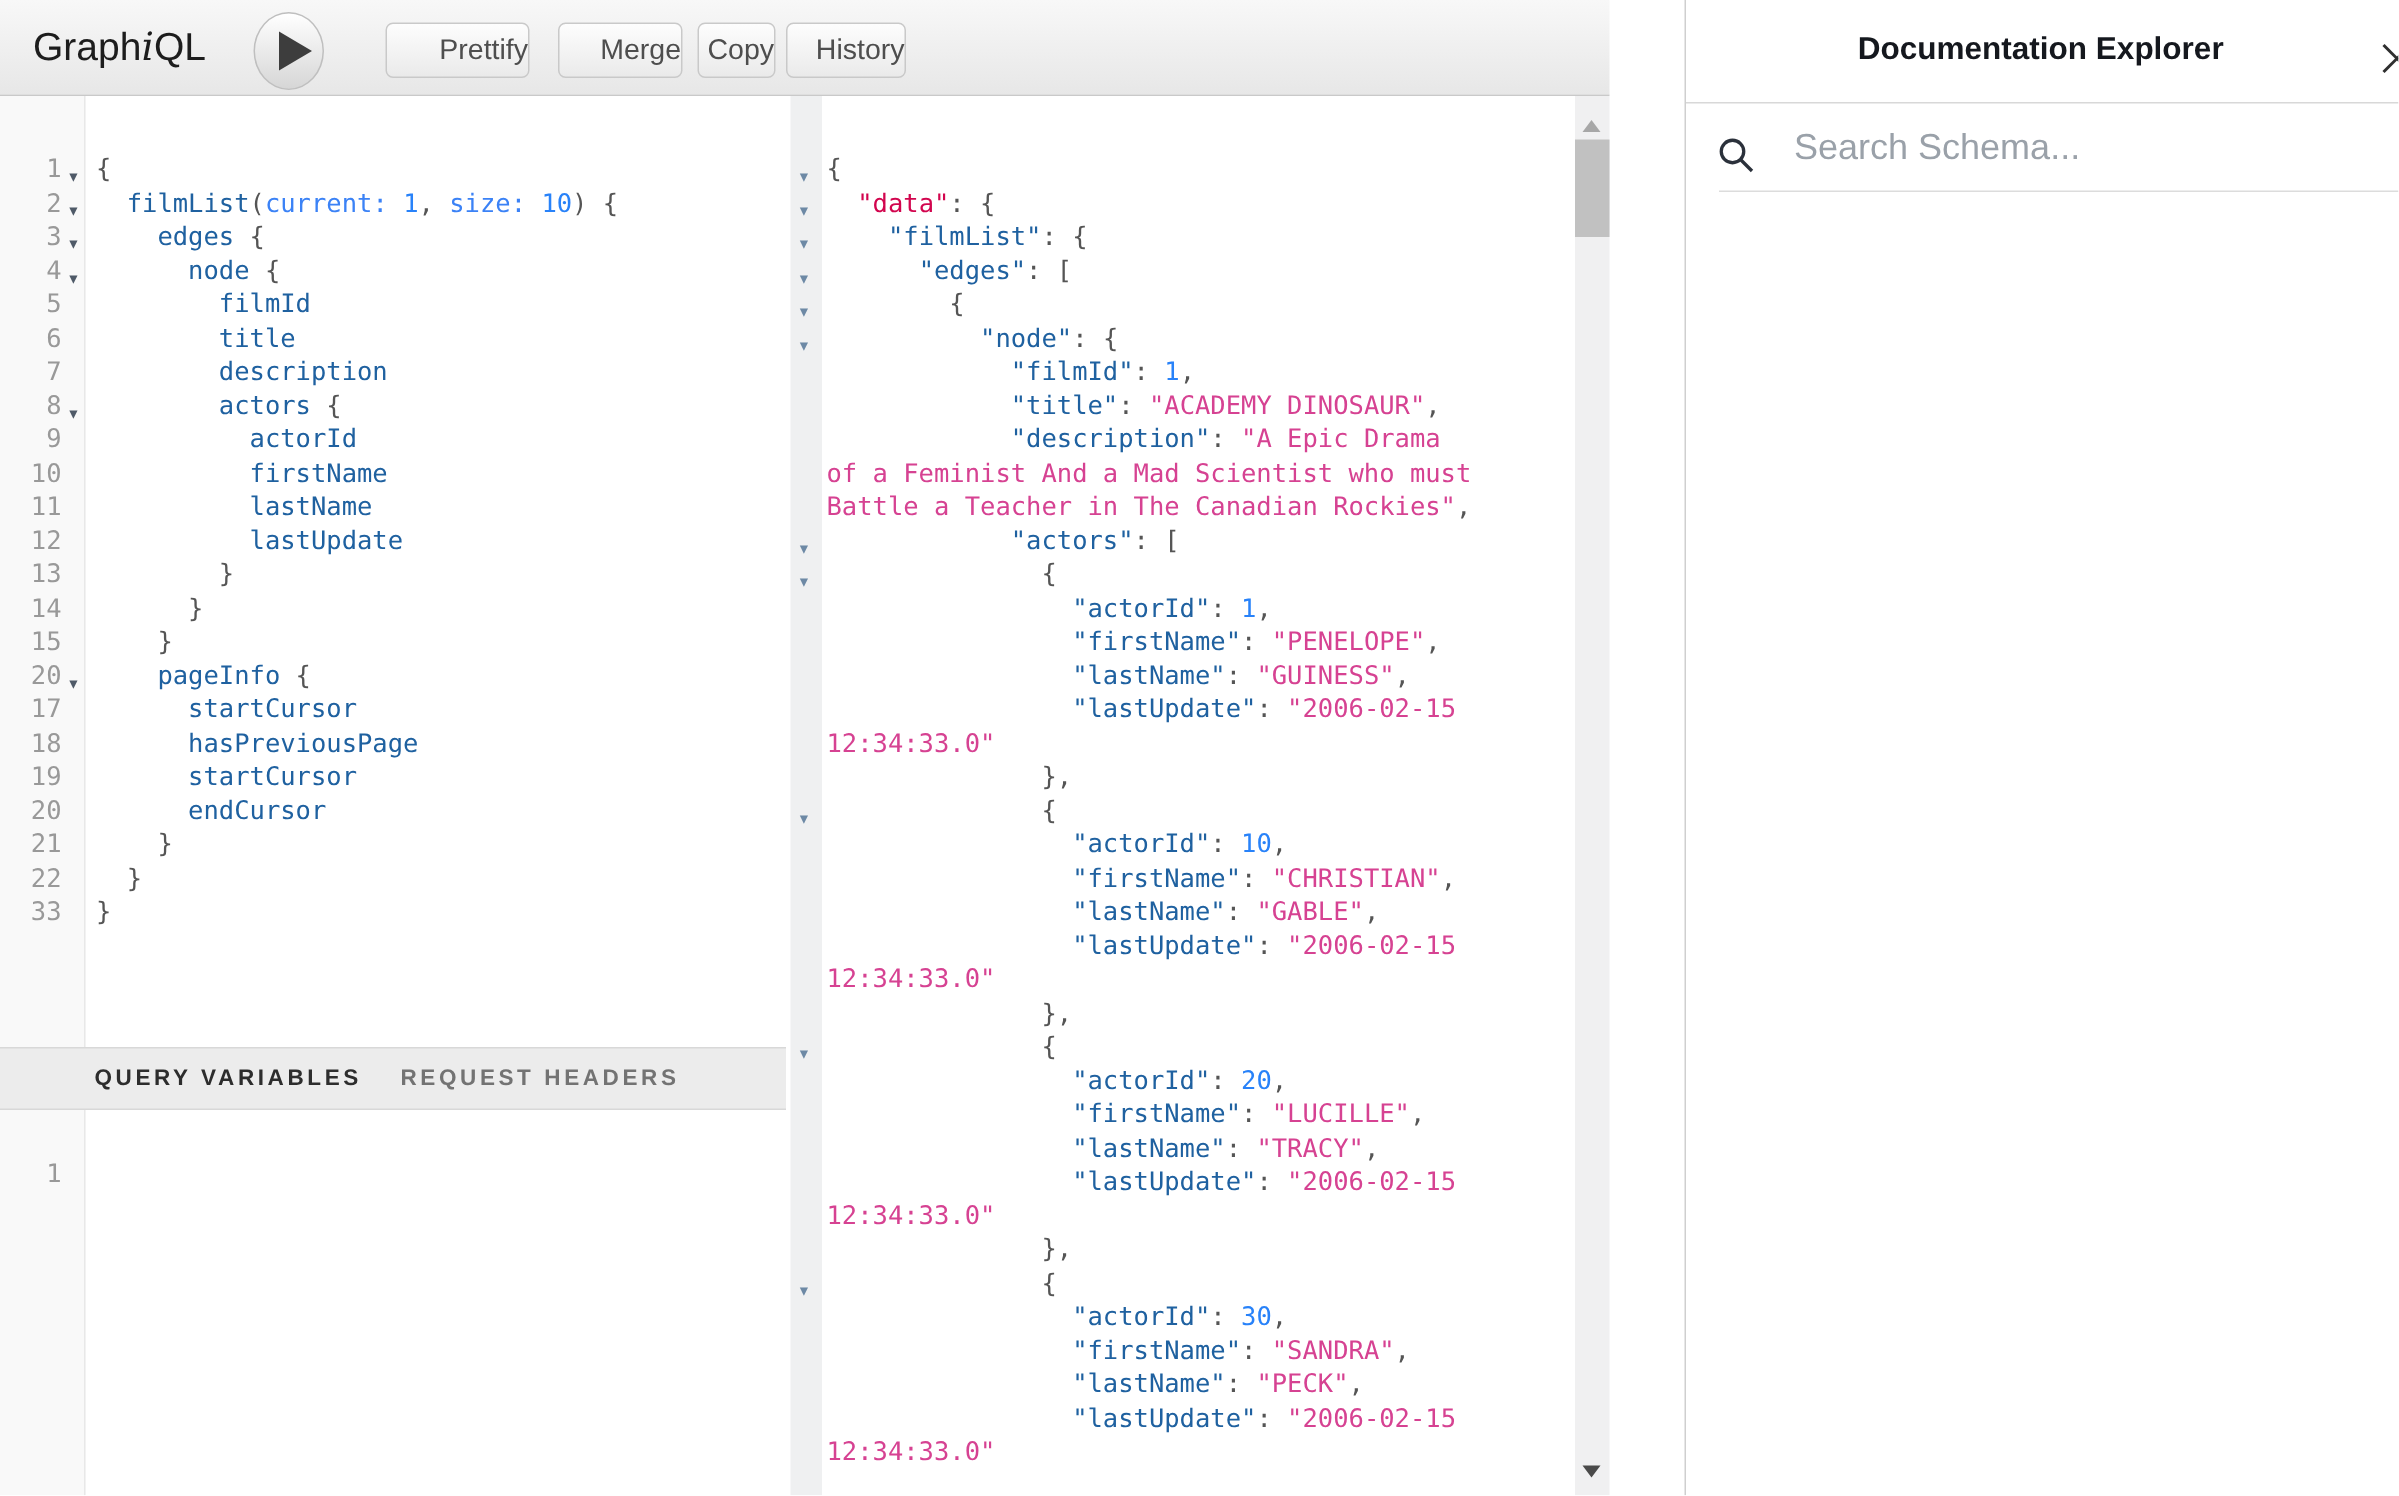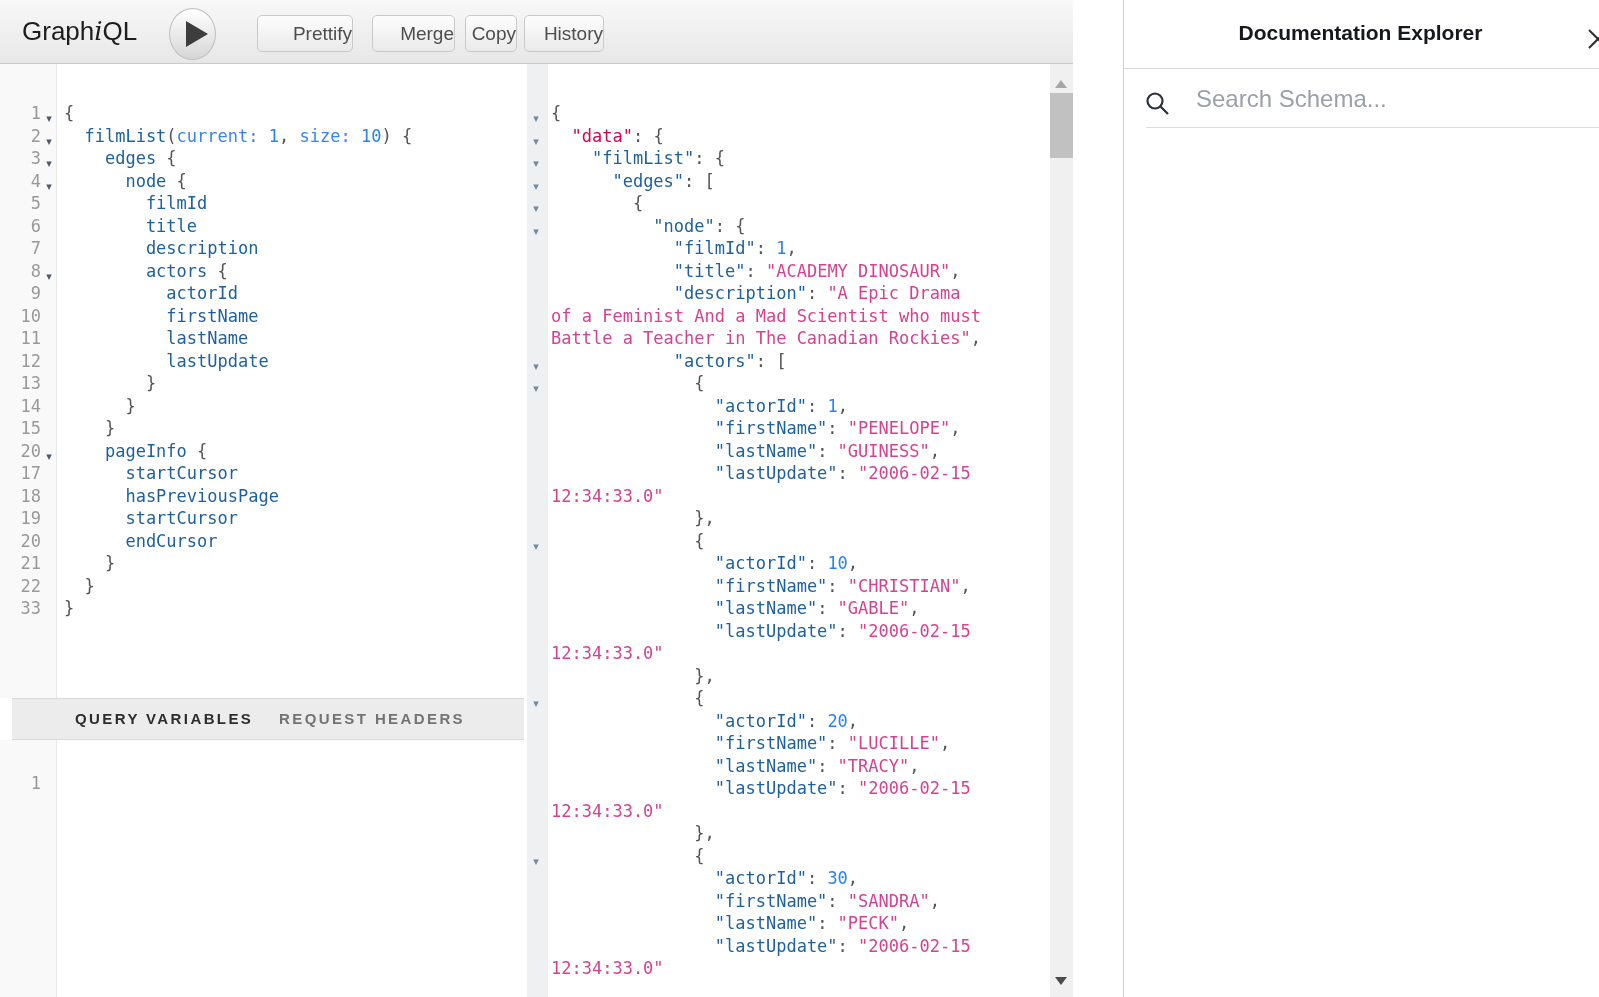--- a/index.html
+++ b/index.html
@@ -21,21 +21,21 @@
 pre{margin:0}
 
 .left-pane{position:absolute;left:0;top:64px;width:524px;height:933px;background:#fff}
 .q-gutterbg{position:absolute;left:0;top:0;width:57px;height:634px;background:#f9f9f9;border-right:1px solid #e8e8e8;box-sizing:border-box}
 .q-lines{position:absolute;left:0;top:38px}
 .cm-row{display:flex;height:22.5px}
 .cm-row .ln{width:41px;text-align:right;color:#999;flex:none}
 .cm-row .fold{width:16px;flex:none;text-align:center;font-size:11px;line-height:22.5px;color:#4f5a68;position:relative;top:5px}
 .cm-row pre{padding-left:7px;white-space:pre}
 
-.vtabs{position:absolute;left:12px;top:634px;width:524px;height:42px;background:#ececec;border-top:1px solid #d8d8d8;border-bottom:1px solid #d8d8d8;box-sizing:border-box}
+.vtabs{position:absolute;left:0;top:634px;width:524px;height:42px;background:#ececec;border-top:1px solid #d8d8d8;border-bottom:1px solid #d8d8d8;box-sizing:border-box}
 .vtab{position:absolute;top:0;height:40px;line-height:40px;font-size:15px;font-weight:bold;letter-spacing:2.4px}
 #tab-qv{left:63px;color:#2d2d2d}
 #tab-rh{left:267px;color:#737373}
 .v-gutterbg{position:absolute;left:0;top:676px;width:57px;height:257px;background:#f9f9f9;border-right:1px solid #e8e8e8;box-sizing:border-box}
 .v-line{position:absolute;left:0;top:708px;width:41px;text-align:right;color:#999}
 
 .result-pane{position:absolute;left:524px;top:64px;width:549px;height:933px;background:#fff}
 .r-gutterbg{position:absolute;left:3px;top:0;width:21px;height:933px;background:#eff0f1}
 .r-lines{position:absolute;left:0;top:38px;width:463px}
 .r-row{display:flex}

